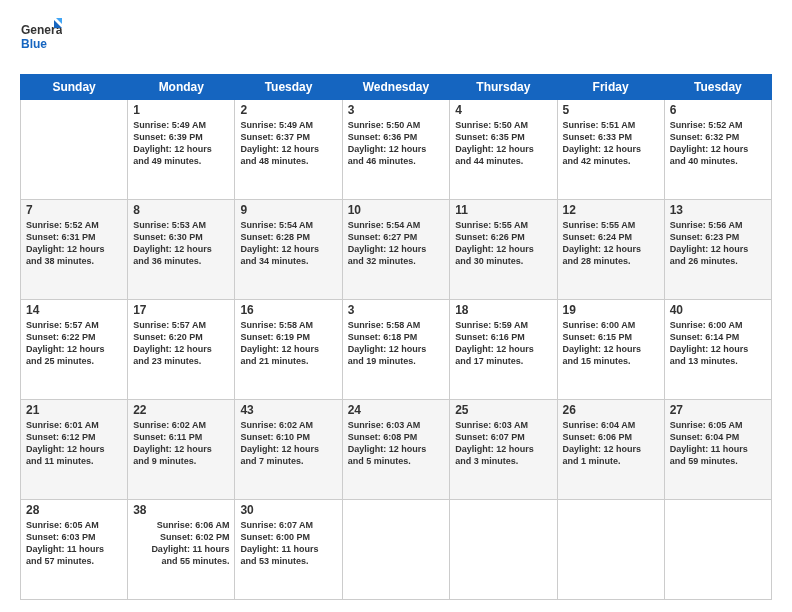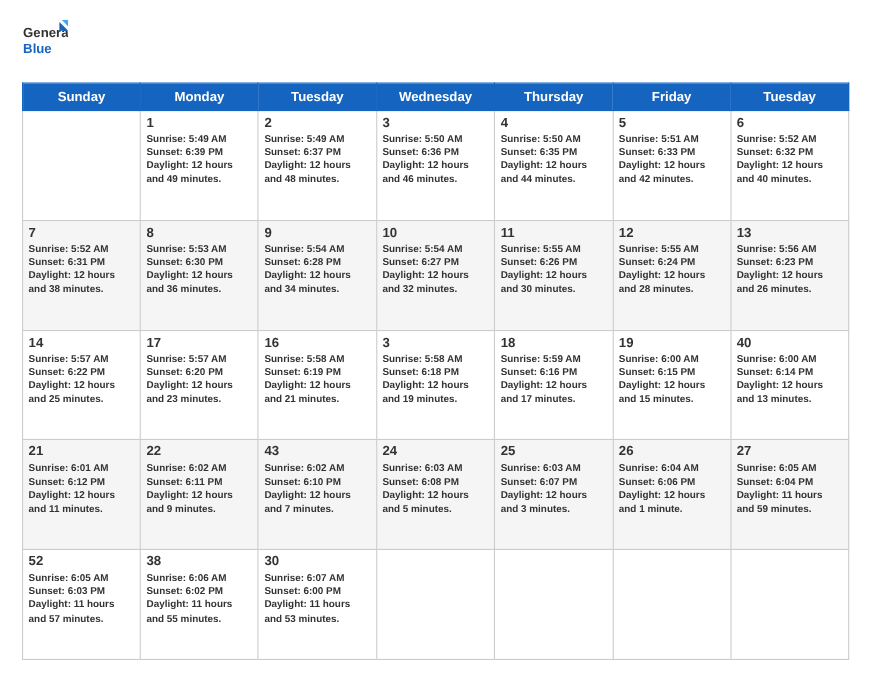--- a/index.html
+++ b/index.html
@@ -314,29 +314,29 @@
           <td>
             <span class="day-num">27</span>
             <div class="day-info" style="white-space: pre-line;">Sunrise: 6:05 AM
 Sunset: 6:04 PM
 Daylight: 11 hours
 and 59 minutes.</div>
           </td>
         </tr>
         <tr>
           <td>
-            <span class="day-num">52</span>
+            <span class="day-num">28</span>
             <div class="day-info" style="white-space: pre-line;">Sunrise: 6:05 AM
 Sunset: 6:03 PM
 Daylight: 11 hours
 and 57 minutes.</div>
           </td>
           <td>
             <span class="day-num">38</span>
-            <div class="day-info" style="white-space: pre-line;">Sunrise: 6:06 AM
+            <div class="day-info" style="white-space: pre-line; text-align: right;">Sunrise: 6:06 AM
 Sunset: 6:02 PM
 Daylight: 11 hours
 and 55 minutes.</div>
           </td>
           <td>
             <span class="day-num">30</span>
             <div class="day-info" style="white-space: pre-line;">Sunrise: 6:07 AM
 Sunset: 6:00 PM
 Daylight: 11 hours
 and 53 minutes.</div>

